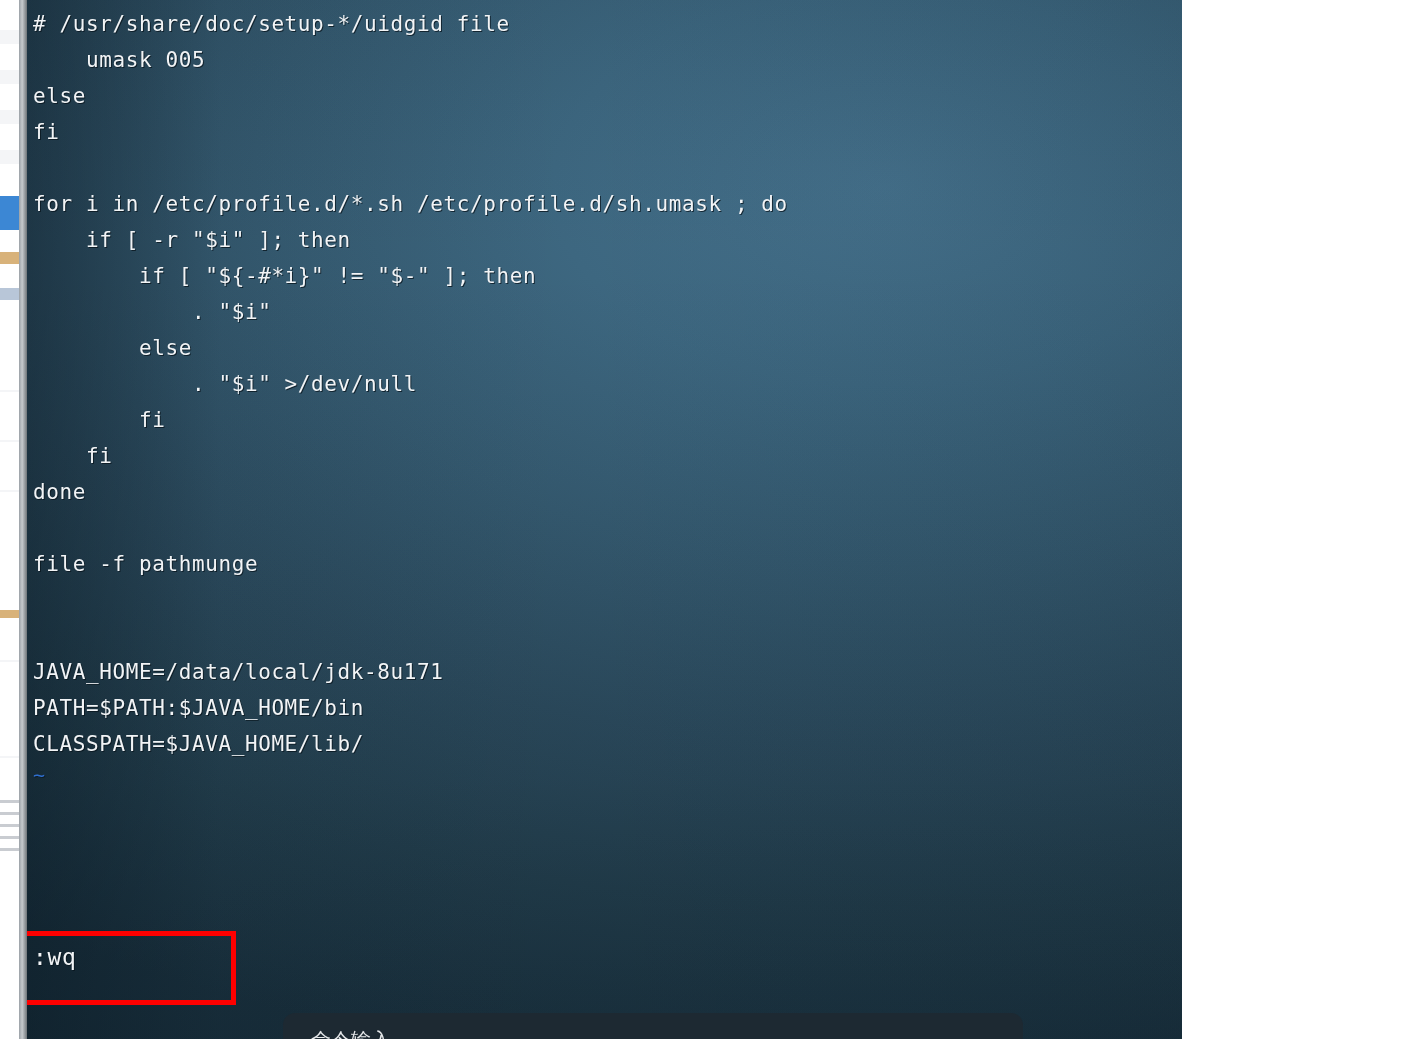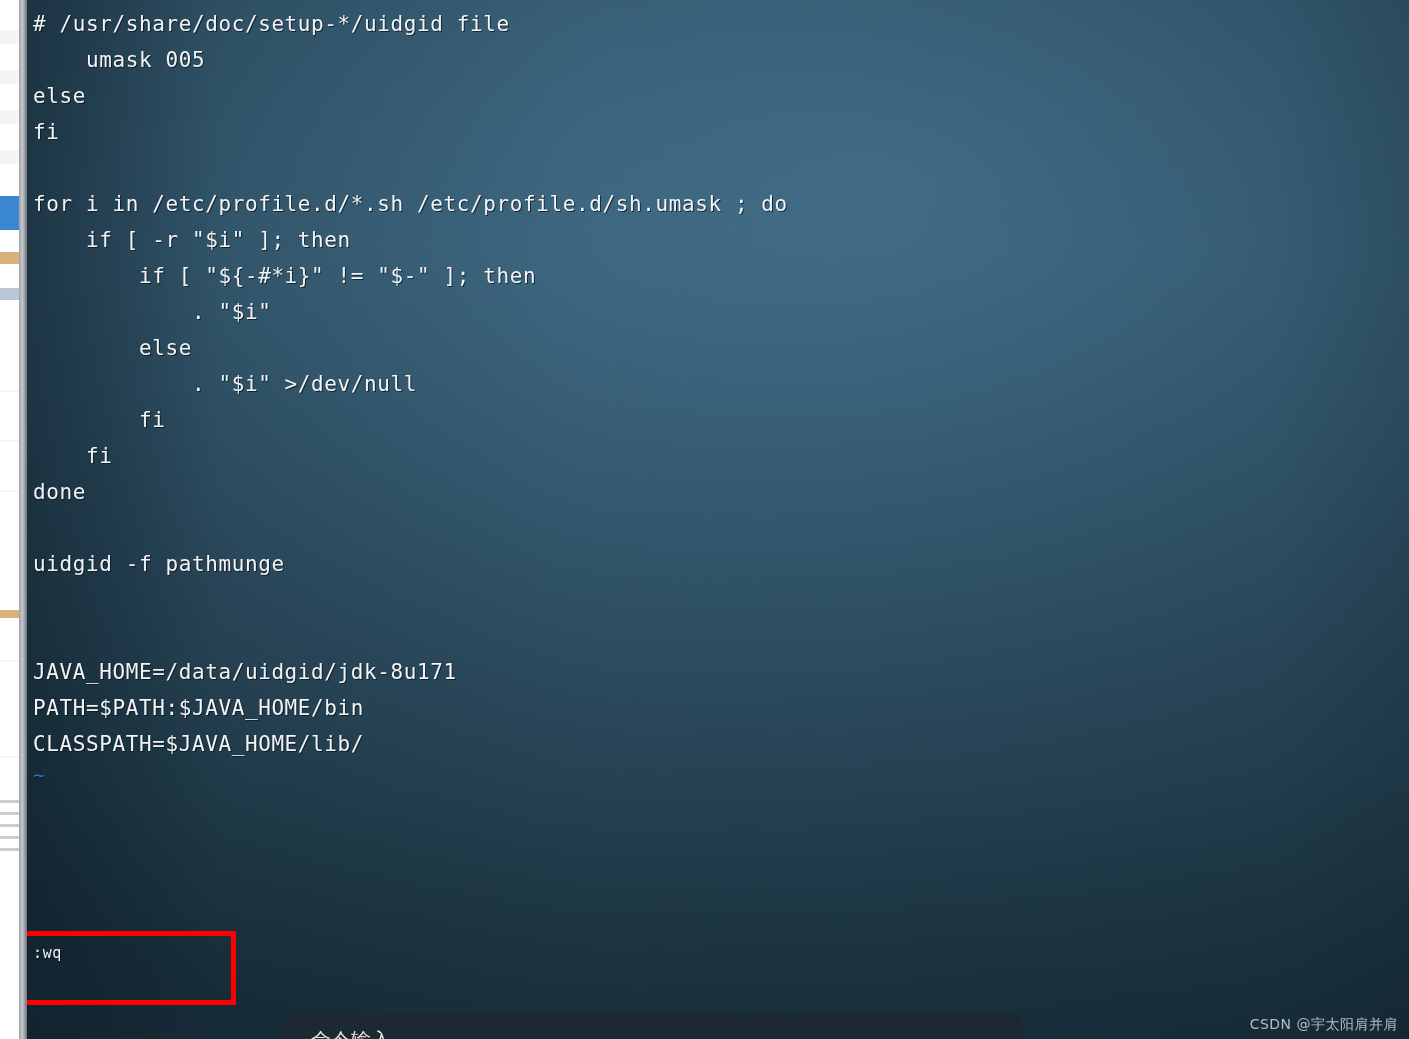--- a/index.html
+++ b/index.html
@@ -9,21 +9,21 @@
   }
   body {
     width: 1409px;
     height: 1039px;
     overflow: hidden;
     font-family: "DejaVu Sans Mono", monospace;
   }
 
   #screen {
     position: relative;
-    width: 1409px;
+    width: 1182px;
     height: 1039px;
     overflow: hidden;
   }
 
   
   .bg-window {
     position: absolute;
     left: 0; top: 0;
     width: 19px;
     height: 1039px;
@@ -114,21 +114,21 @@
     z-index: 4;
     pointer-events: none;
   }
 
   
   .cmdline {
     position: absolute;
     left: 6px;
     top: 944px;
     font-family: "DejaVu Sans Mono", monospace;
-    font-size: 15px;
+    font-size: 23px;
     letter-spacing: 0.6px;
     color: #f2f4f6;
     white-space: pre;
     text-shadow: 1px 1px 0 rgba(8,20,28,0.75);
     z-index: 5;
   }
 
   
   .bottom-panel {
     position: absolute;
@@ -203,24 +203,24 @@
       <div class="code-line">for i in /etc/profile.d/*.sh /etc/profile.d/sh.umask ; do</div>
       <div class="code-line">    if [ -r "$i" ]; then</div>
       <div class="code-line">        if [ "${-#*i}" != "$-" ]; then</div>
       <div class="code-line">            . "$i"</div>
       <div class="code-line">        else</div>
       <div class="code-line">            . "$i" &gt;/dev/null</div>
       <div class="code-line">        fi</div>
       <div class="code-line">    fi</div>
       <div class="code-line">done</div>
       <div class="code-line"></div>
-      <div class="code-line">uidgid -f pathmunge</div>
-      <div class="code-line"></div>
-      <div class="code-line"></div>
-      <div class="code-line">JAVA_HOME=/data/uidgid/jdk-8u171</div>
+      <div class="code-line">file -f pathmunge</div>
+      <div class="code-line"></div>
+      <div class="code-line"></div>
+      <div class="code-line">JAVA_HOME=/data/local/jdk-8u171</div>
       <div class="code-line">PATH=$PATH:$JAVA_HOME/bin</div>
       <div class="code-line">CLASSPATH=$JAVA_HOME/lib/</div>
       <div class="code-line tilde">~</div>
     </div>
 
     <div class="cmdline">:wq</div>
 
     <div class="red-box"></div>
 
     <div class="bottom-panel">

